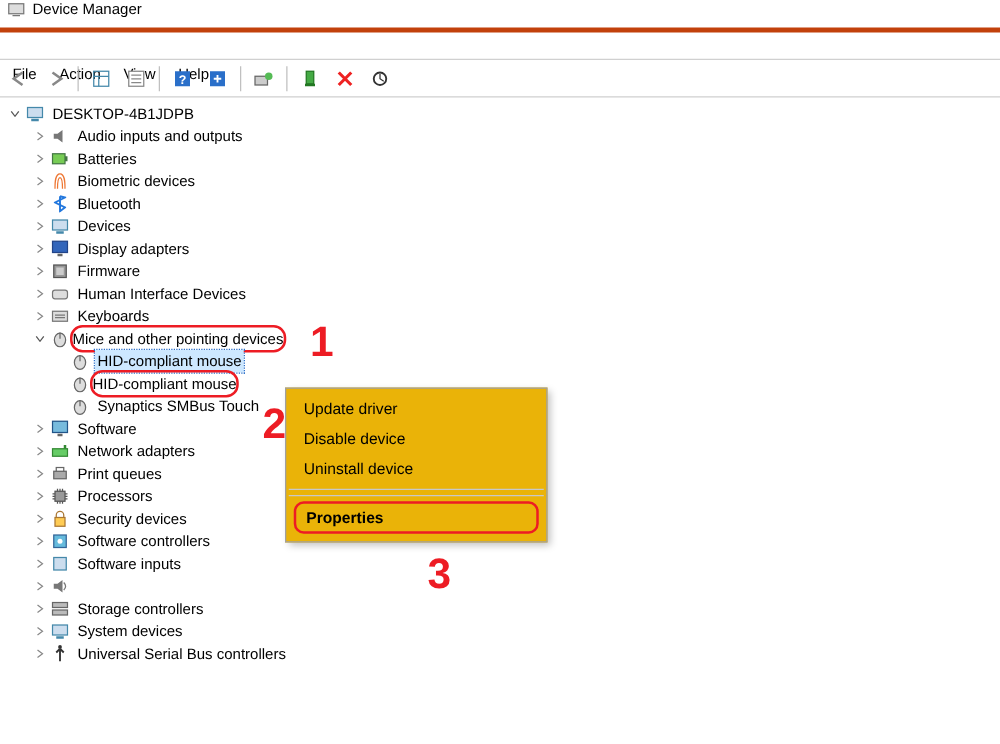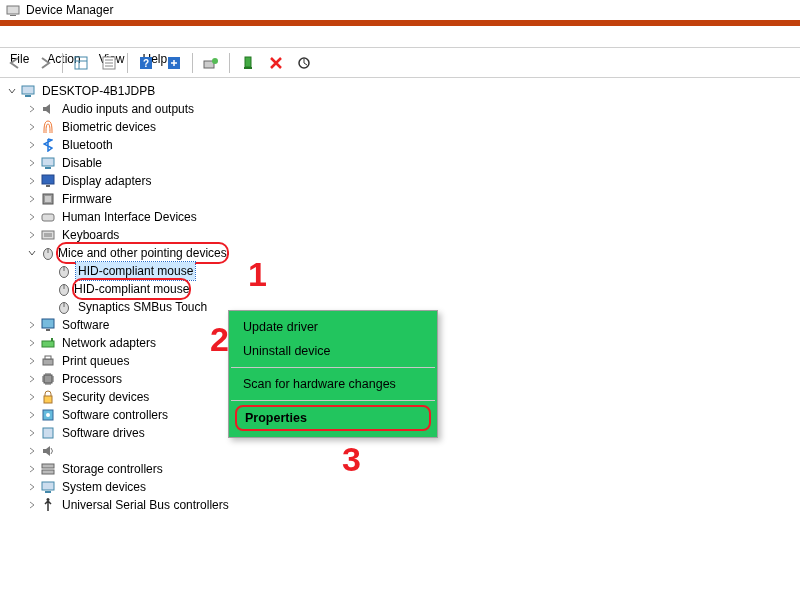--- a/index.html
+++ b/index.html
@@ -9,23 +9,22 @@
     font-size: 12px;
     background: #fff;
     color: #000;
     width: 800px;
     height: 595px;
     overflow: hidden;
     position: relative;
   }
   .titlebar {
     height: 26px;
-    border-bottom: 6px solid #c2410c;
+    border-bottom: 4px solid #c2410c;
     display: flex;
-    align-items: center;
     padding: 0 6px;
     gap: 6px;
   }
   .titlebar .app-icon svg { display:block; }
   .menubar {
     height: 22px;
     display: flex;
     align-items: center;
     gap: 2px;
     padding: 0 2px;
@@ -93,21 +92,21 @@
     position:absolute;
     font-weight:900;
     font-size:34px;
     color:#ed1c24;
     font-family: Arial, sans-serif;
   }
   .context-menu {
     position:absolute;
     left:228px; top:310px;
     width:210px;
-    background:#22c55e;
+    background:#eab308;
     border:1px solid #a0a0a0;
     box-shadow:3px 3px 6px rgba(0,0,0,0.25);
     padding:4px 0;
     font-size:12.5px;
   }
   .cm-item {
     padding:5px 14px;
     cursor:default;
   }
   .cm-sep {
@@ -239,20 +238,34 @@
         </span>
         <span class="label">Audio inputs and outputs</span>
       </div>
       <div class="node indent1">
         <span class="chev">
           <svg width="8" height="8">
             <path d="M2 1 L6 4 L2 7" fill="none" stroke="#888"></path>
           </svg>
         </span>
         <span class="icon">
+          <svg width="14" height="10">
+            <rect x="1" y="1" width="10" height="8" fill="#7c5" stroke="#474"></rect>
+            <rect x="11" y="3" width="2" height="4" fill="#474"></rect>
+          </svg>
+        </span>
+        <span class="label">Batteries</span>
+      </div>
+      <div class="node indent1">
+        <span class="chev">
+          <svg width="8" height="8">
+            <path d="M2 1 L6 4 L2 7" fill="none" stroke="#888"></path>
+          </svg>
+        </span>
+        <span class="icon">
           <svg width="12" height="14">
             <path d="M6 1 C2 1 2 8 2 13 M6 1 C10 1 10 8 10 13 M6 4 C4 4 4 9 4 13 M6 4 C8 4 8 9 8 13" fill="none" stroke="#e73"></path>
           </svg>
         </span>
         <span class="label">Biometric devices</span>
       </div>
       <div class="node indent1">
         <span class="chev">
           <svg width="8" height="8">
             <path d="M2 1 L6 4 L2 7" fill="none" stroke="#888"></path>
@@ -270,21 +283,21 @@
           <svg width="8" height="8">
             <path d="M2 1 L6 4 L2 7" fill="none" stroke="#888"></path>
           </svg>
         </span>
         <span class="icon">
           <svg width="14" height="14">
             <rect x="1" y="2" width="12" height="8" fill="#cde" stroke="#48a"></rect>
             <rect x="4" y="11" width="6" height="2" fill="#48a"></rect>
           </svg>
         </span>
-        <span class="label">Disable</span>
+        <span class="label">Devices</span>
       </div>
       <div class="node indent1">
         <span class="chev">
           <svg width="8" height="8">
             <path d="M2 1 L6 4 L2 7" fill="none" stroke="#888"></path>
           </svg>
         </span>
         <span class="icon">
           <svg width="14" height="14">
             <rect x="1" y="1" width="12" height="9" fill="#36b" stroke="#248"></rect>
@@ -469,21 +482,21 @@
         <span class="chev">
           <svg width="8" height="8">
             <path d="M2 1 L6 4 L2 7" fill="none" stroke="#888"></path>
           </svg>
         </span>
         <span class="icon">
           <svg width="14" height="14">
             <rect x="2" y="2" width="10" height="10" fill="#cde" stroke="#48a"></rect>
           </svg>
         </span>
-        <span class="label">Software drives</span>
+        <span class="label">Software inputs</span>
       </div>
       <div class="node indent1">
         <span class="chev">
           <svg width="8" height="8">
             <path d="M2 1 L6 4 L2 7" fill="none" stroke="#888"></path>
           </svg>
         </span>
         <span class="icon">
           <svg width="14" height="14">
             <path d="M2 5 h3 l4 -3 v10 l-4 -3 h-3 z" fill="#777"></path>
@@ -532,22 +545,22 @@
           </svg>
         </span>
         <span class="label">Universal Serial Bus controllers</span>
       </div>
     </div>
 
 </div>
 
 <div class="context-menu">
   <div class="cm-item">Update driver</div>
+  <div class="cm-item">Disable device</div>
   <div class="cm-item">Uninstall device</div>
   <div class="cm-sep"></div>
-  <div class="cm-item">Scan for hardware changes</div>
   <div class="cm-sep"></div>
   <div class="cm-props">Properties</div>
 </div>
 
 <div class="annotation" style="left:248px; top:255px;">1</div>
 <div class="annotation" style="left:210px; top:320px;">2</div>
 <div class="annotation" style="left:342px; top:440px;">3</div>
 
 </body></html>

